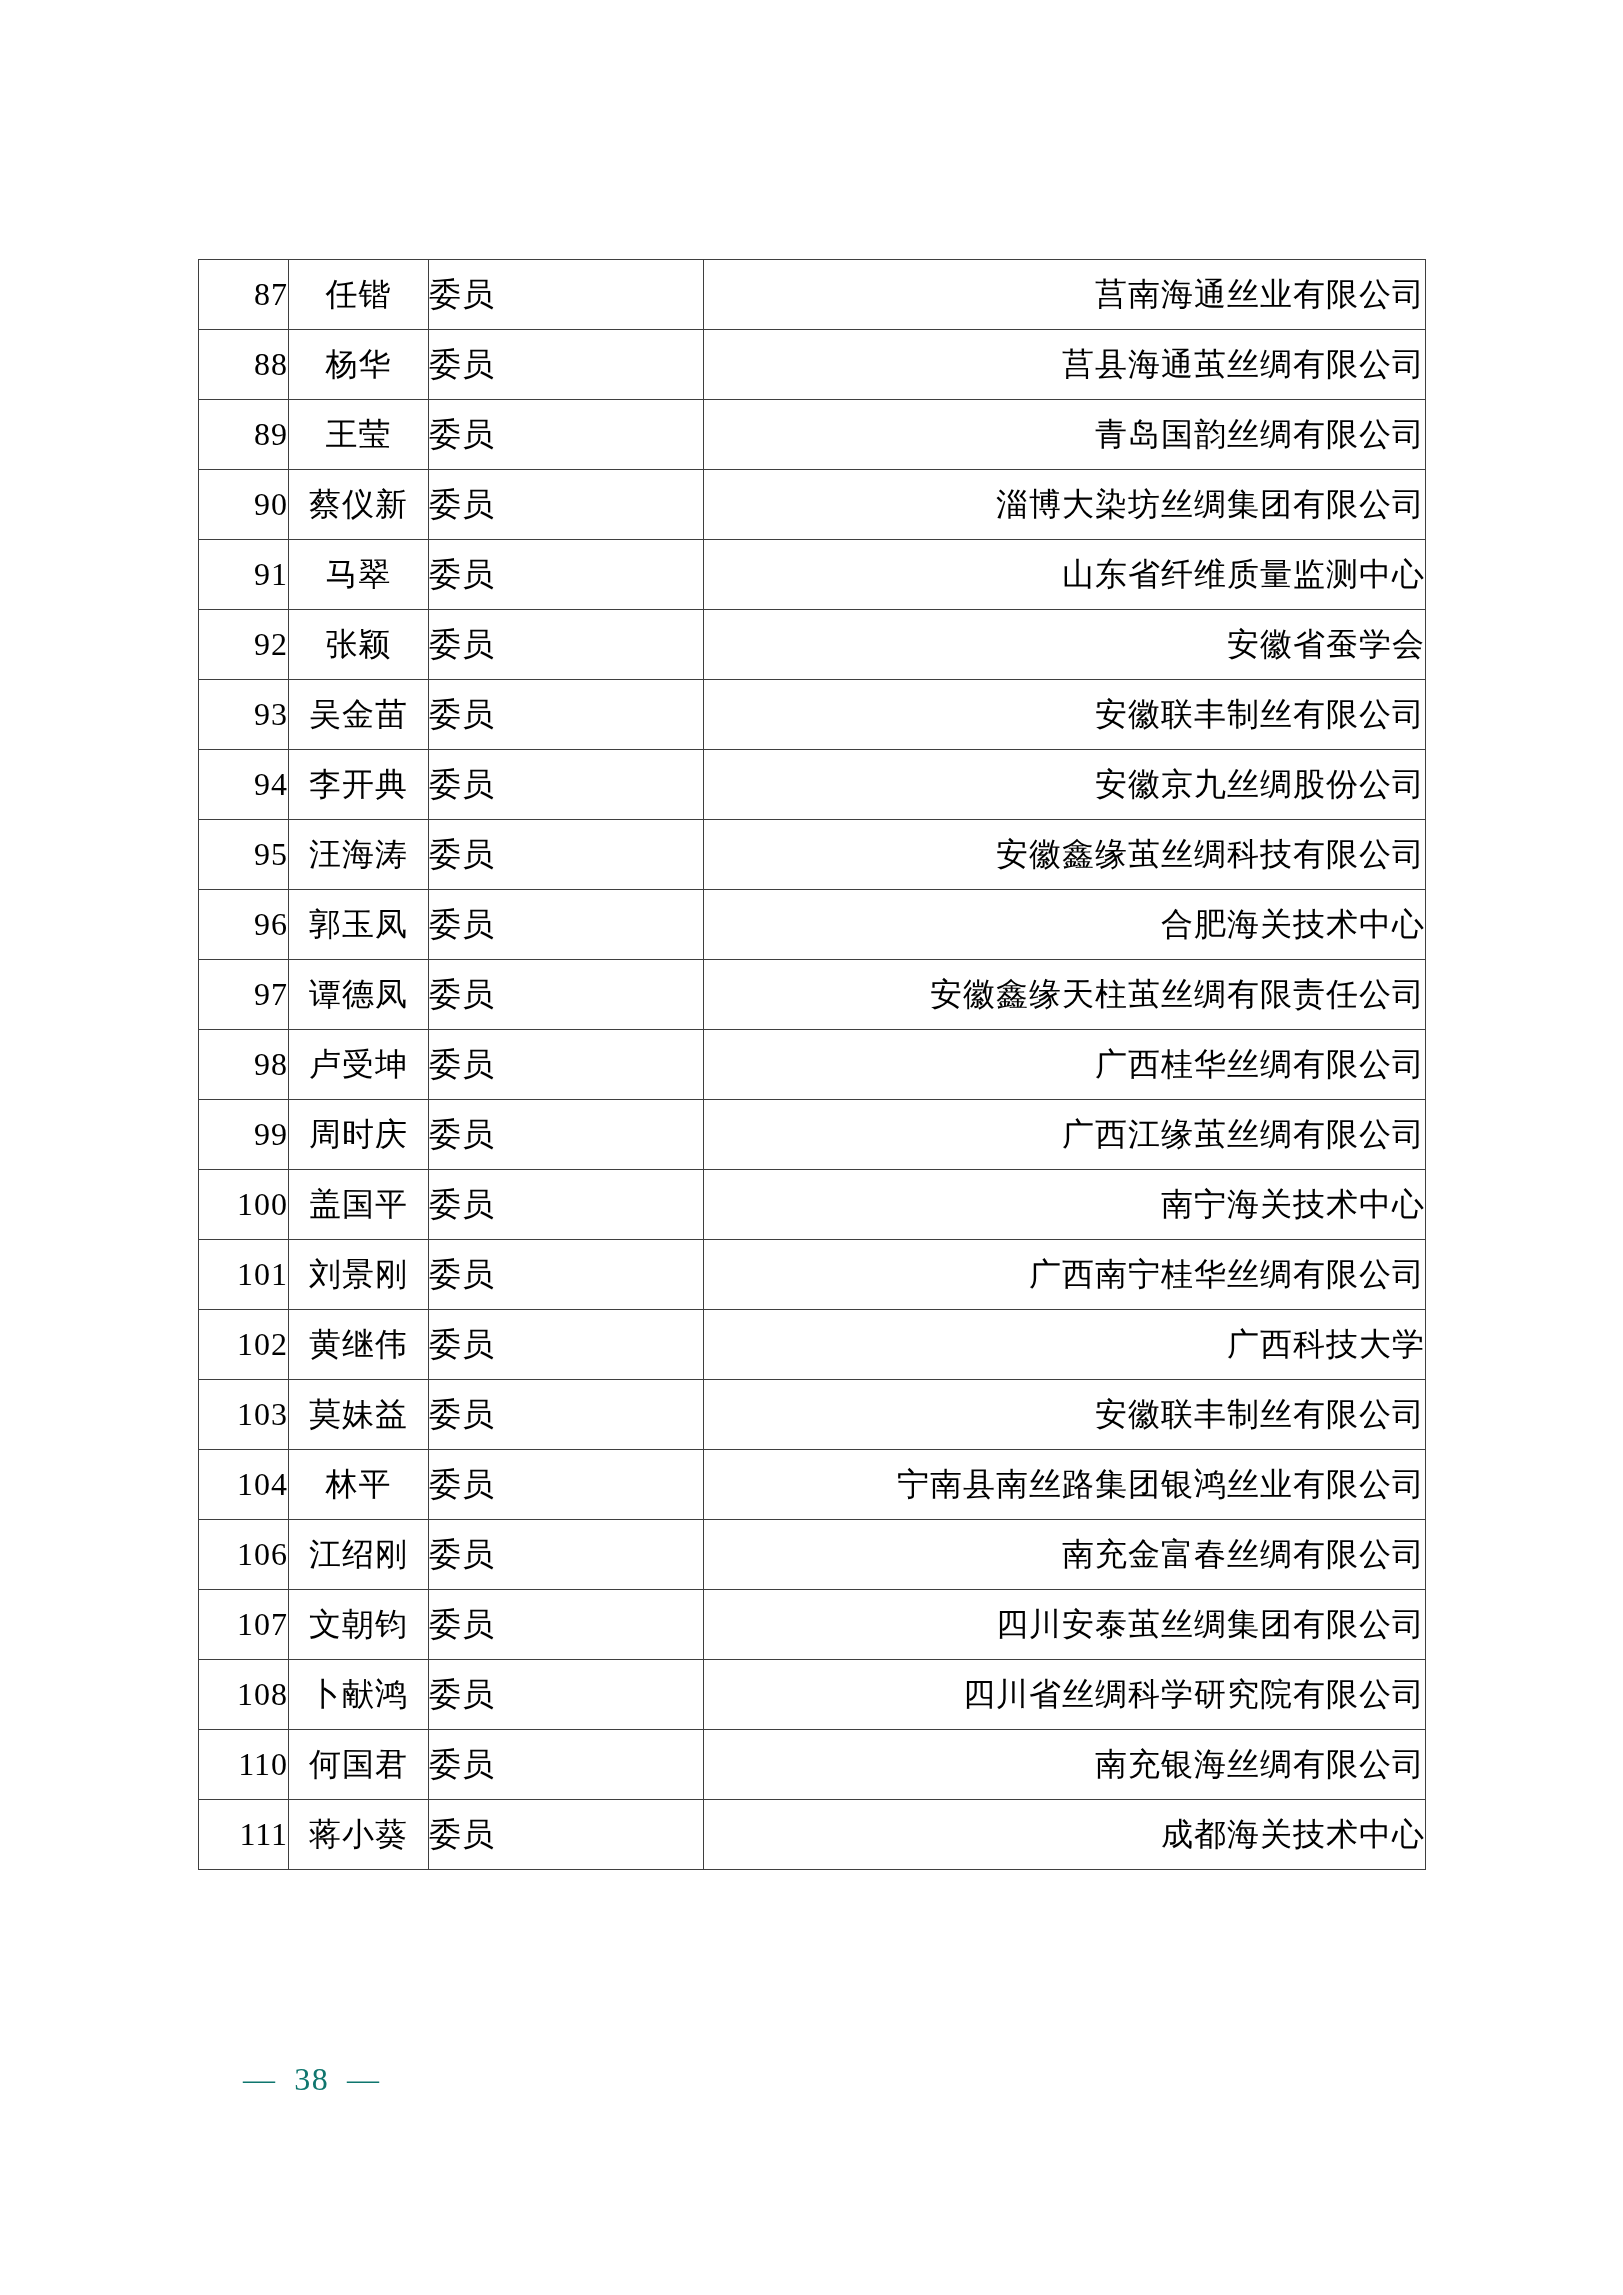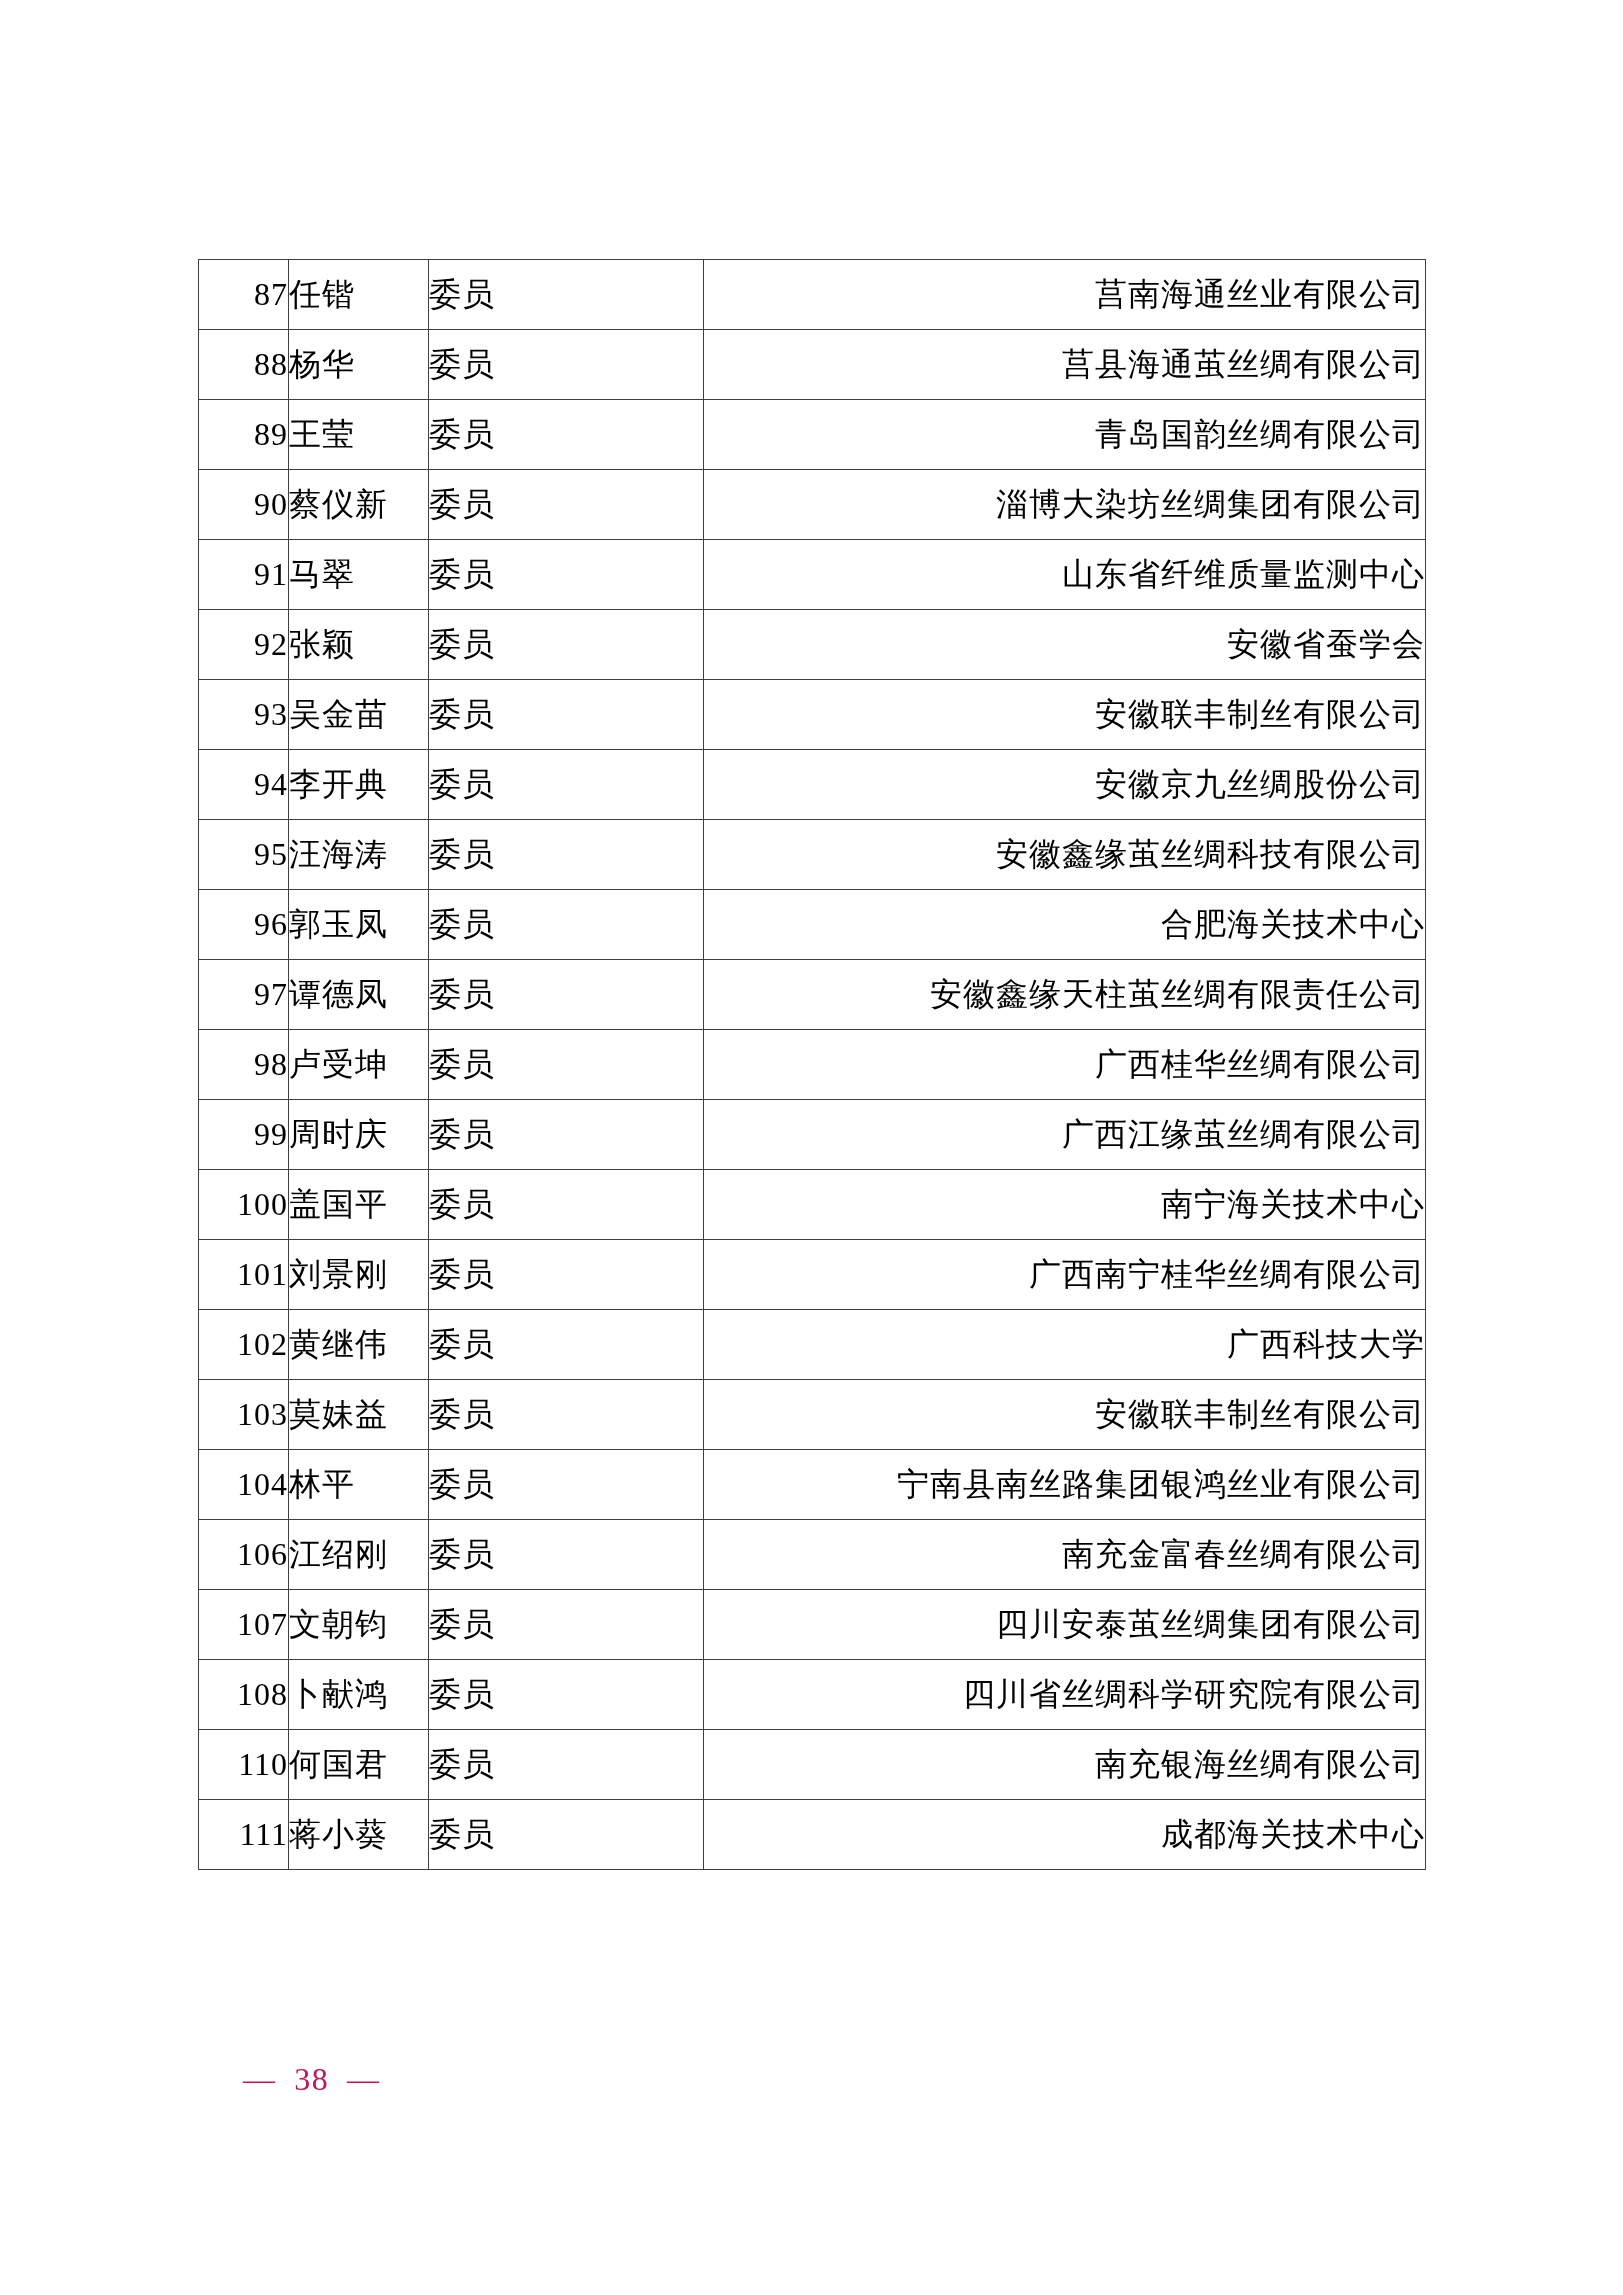--- a/index.html
+++ b/index.html
@@ -32,37 +32,37 @@
     line-height: 69px;
     white-space: nowrap;
     overflow: hidden;
     letter-spacing: 1px;
   }
   td.c-no {
     text-align: right;
     letter-spacing: 0.5px;
   }
   td.c-name {
-    text-align: left;
+    text-align: center;
   }
   td.c-role {
     text-align: left;
   }
   td.c-org {
     text-align: right;
     padding-left: 11.2px;
   }
   .footer {
     position: absolute;
     left: 243px;
     top: 2061px;
     font-size: 32px;
     letter-spacing: 1.5px;
     word-spacing: 8.2px;
-    color: #be185d;
+    color: #0f766e;
     font-family: Liberation Serif, serif;
   }
 </style>
 </head>
 <body>
 
 <div class="page">
   <table class="members">
     <colgroup>
       <col style="width:90px">

